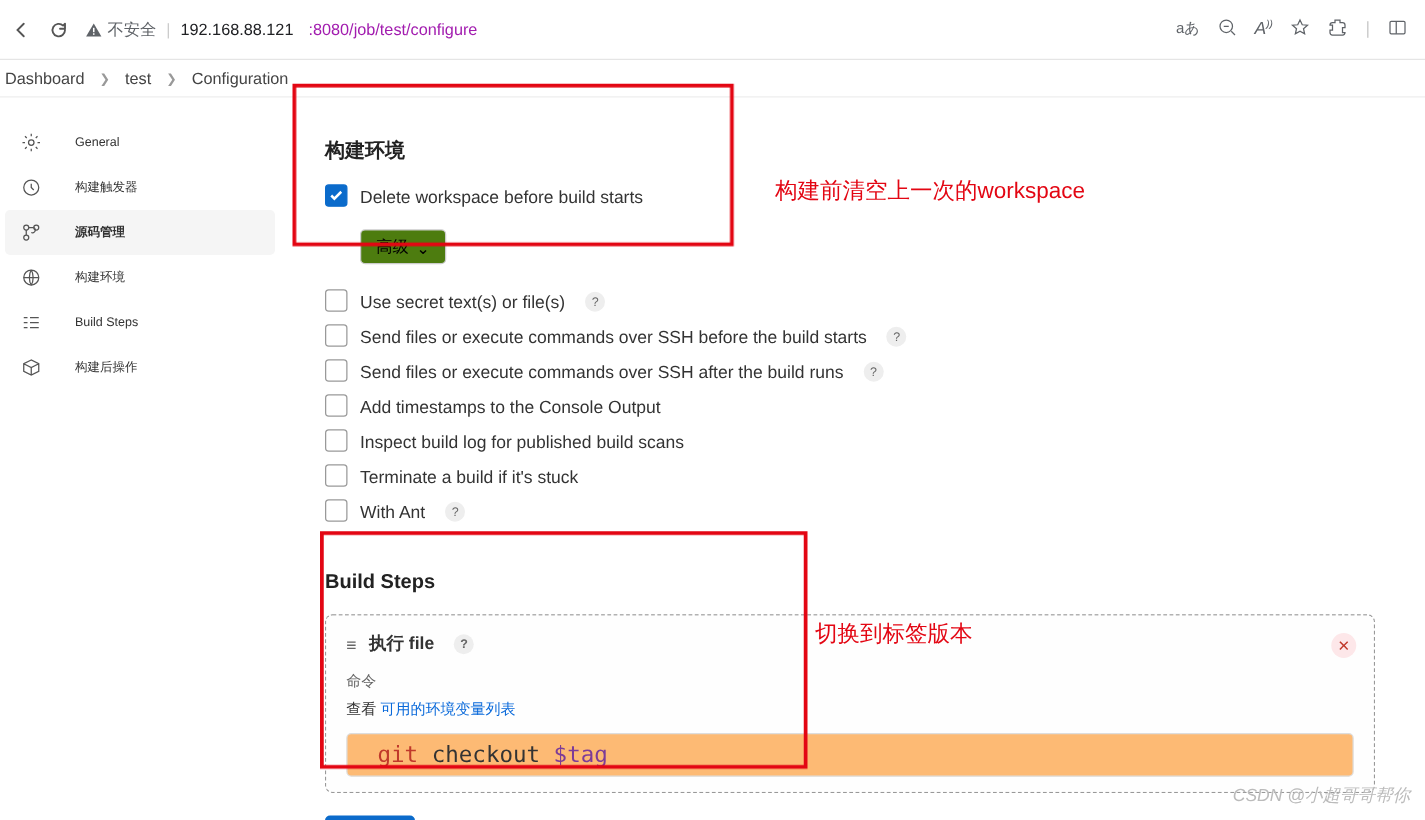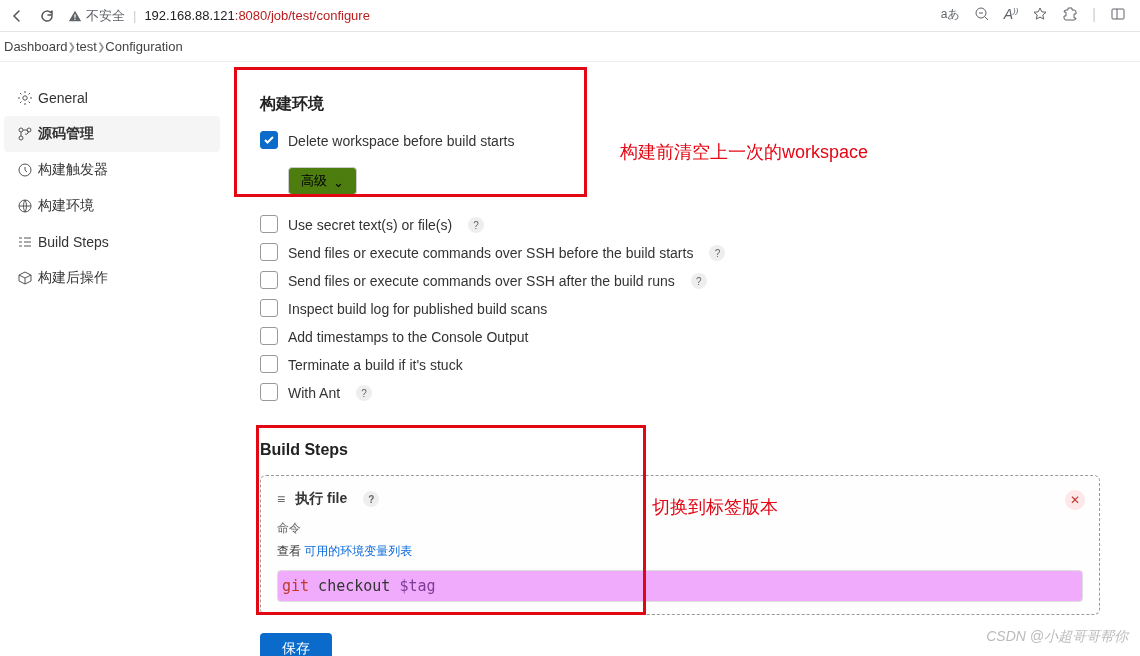--- a/index.html
+++ b/index.html
@@ -1,32 +1,32 @@
 <!DOCTYPE html>
 <html><head>
 <meta charset="utf-8">
 <style>
 * { box-sizing: border-box; margin: 0; padding: 0; }
 body { font-family: -apple-system, BlinkMacSystemFont, "Segoe UI", Arial, sans-serif; font-size: 14px; color: #333; background: #fff; width: 1140px; height: 656px; overflow: hidden; position: relative; }
-.browser-bar { height: 32px; display: flex; align-items: center; padding: 0 8px; gap: 12px; border-bottom: 1px solid #e5e5e5; }
+.browser-bar { height: 48px; display: flex; align-items: center; padding: 0 8px; gap: 12px; border-bottom: 1px solid #e5e5e5; }
 .browser-bar .nav-icon { width: 18px; height: 18px; display: flex; align-items: center; justify-content: center; color: #555; }
 .browser-bar .url-zone { display: flex; align-items: center; gap: 8px; flex: 1; font-size: 13px; color: #555; }
 .browser-bar .insecure { color: #5f6368; display: flex; align-items: center; gap: 4px; }
 .browser-bar .url { color: #333; }
 .browser-bar .url .host { color: #202124; }
-.browser-bar .url .rest { color: #b91c1c; }
+.browser-bar .url .rest { color: #a21caf; margin-left: 12px; }
 .browser-bar .right-icons { display: flex; gap: 14px; color: #5f6368; margin-right: 6px; }
-.breadcrumb { display: flex; align-items: center; padding: 8px 4px; font-size: 13px; color: #555; border-bottom: 1px solid #eee; height: 30px; }
+.breadcrumb { display: flex; align-items: center; gap: 12px; padding: 8px 4px; font-size: 13px; color: #555; border-bottom: 1px solid #eee; height: 30px; }
 .breadcrumb .sep { color: #999; font-size: 10px; }
 .breadcrumb .crumb { color: #444; }
 .main { display: flex; height: calc(656px - 62px); }
 .sidebar { width: 220px; padding: 18px 0 0 4px; }
 .sidebar h1 { font-size: 22px; font-weight: 700; color: #111; margin: 0 0 22px 6px; }
 .side-items { display: flex; flex-direction: column; }
-.side-item { display: flex; align-items: center; gap: 4px; padding: 9px 12px; font-size: 14px; color: #333; cursor: pointer; border-radius: 4px; }
+.side-item { display: flex; align-items: center; gap: 26px; padding: 9px 12px; font-size: 10px; color: #333; cursor: pointer; border-radius: 4px; }
 .side-item.active { font-weight: 600; background: #f5f5f5; }
 .side-item .ico { width: 18px; height: 18px; display: flex; align-items: center; justify-content: center; color: #555; flex-shrink: 0; }
 .content { flex: 1; padding: 4px 24px 0 40px; overflow-y: auto; position: relative; }
 .section-title { font-size: 16px; font-weight: 700; margin: 28px 0 16px 0; color: #222; }
 .checkbox-row { display: flex; align-items: flex-end; gap: 10px; margin: 10px 0; font-size: 14px; color: #333; }
 .chk { width: 18px; height: 18px; border: 1.5px solid #999; border-radius: 3px; display: flex; align-items: center; justify-content: center; flex-shrink: 0; cursor: pointer; }
 .chk.checked { background: #0b6bcb; border-color: #0b6bcb; color: #fff; }
 .help { width: 16px; height: 16px; border-radius: 50%; background: #eee; color: #666; font-size: 10px; display: inline-flex; align-items: center; justify-content: center; margin-left: 6px; cursor: pointer; }
 .adv-btn { margin: 8px 0 10px 28px; display: inline-flex; align-items: flex-end; gap: 6px; border: 1px solid #ccc; border-radius: 4px; padding: 4px 12px; font-size: 13px; background: #4d7c0f; cursor: pointer; }
 .redbox1 { position: absolute; border: 3px solid #e30613; pointer-events: none; }
@@ -36,21 +36,21 @@
 .ann1 { left: 620px; top: 140px; }
 .ann2 { left: 652px; top: 495px; text-align: right; }
 .watermark { position: absolute; right: 12px; bottom: 10px; color: #bbb; font-size: 14px; font-style: italic; pointer-events: none; }
 .build-step-card { border: 1px dashed #999; border-radius: 6px; padding: 14px 16px 12px; margin-top: 12px; background: #fefefe; position: relative; width: 840px; }
 .card-header { display: flex; align-items: center; gap: 10px; font-weight: 600; font-size: 14px; }
 .drag-handle { display: flex; flex-direction: column; gap: 3px; cursor: grab; color: #666; font-size: 14px; }
 .close-btn { position: absolute; right: 14px; top: 14px; width: 20px; height: 20px; border-radius: 50%; background: #fde7e9; color: #c0392b; display: flex; align-items: center; justify-content: center; font-size: 12px; cursor: pointer; }
 .cmd-label { font-size: 12px; color: #666; margin-top: 12px; }
 .env-link { font-size: 12px; margin-top: 6px; }
 .env-link a { color: #0969da; text-decoration: none; cursor: pointer; }
-.code-input { margin-top: 10px; border: 1px solid #ddd; border-radius: 4px; padding: 6px 4px; font-family: Consolas, monospace; font-size: 15px; background: #f0abfc; }
+.code-input { margin-top: 10px; border: 1px solid #ddd; border-radius: 4px; padding: 6px 24px; font-family: Consolas, monospace; font-size: 18px; background: #fdba74; }
 .code-input .kw1 { color: #c0392b; }
 .code-input .kw2 { color: #7d3c98; }
 .save-row { margin-top: 18px; display: flex; gap: 14px; }
 .save-btn { background: #0b6bcb; color: #fff; border: none; border-radius: 4px; padding: 7px 22px; font-size: 14px; cursor: pointer; }
 </style>
 </head>
 <body>
 
 <div class="browser-bar">
   <div class="nav-icon">
@@ -111,39 +111,39 @@
     <div class="side-items">
       <div class="side-item">
         <span class="ico">
             <svg width="16" height="16" viewBox="0 0 16 16">
               <circle cx="8" cy="8" r="2.2" stroke="#555" fill="none"></circle>
               <path d="M8 1v2M8 13v2M1 8h2M13 8h2M3 3l1.4 1.4M11.6 11.6 13 13M3 13l1.4-1.4M11.6 4.4 13 3" stroke="#555"></path>
             </svg>
           </span>
         <span>General</span>
       </div>
+      <div class="side-item">
+        <span class="ico">
+            <svg width="16" height="16" viewBox="0 0 16 16">
+              <circle cx="8" cy="8" r="6" stroke="#555" fill="none"></circle>
+              <path d="M8 5v3l2 2" stroke="#555" fill="none"></path>
+            </svg>
+          </span>
+        <span>构建触发器</span>
+      </div>
       <div class="side-item active">
         <span class="ico">
             <svg width="16" height="16" viewBox="0 0 16 16">
               <circle cx="4" cy="4" r="2" stroke="#555" fill="none"></circle>
               <circle cx="4" cy="12" r="2" stroke="#555" fill="none"></circle>
               <circle cx="12" cy="4" r="2" stroke="#555" fill="none"></circle>
               <path d="M4 6v4M6 4h4a2 2 0 0 1-2 4" stroke="#555" fill="none"></path>
             </svg>
           </span>
         <span>源码管理</span>
-      </div>
-      <div class="side-item">
-        <span class="ico">
-            <svg width="16" height="16" viewBox="0 0 16 16">
-              <circle cx="8" cy="8" r="6" stroke="#555" fill="none"></circle>
-              <path d="M8 5v3l2 2" stroke="#555" fill="none"></path>
-            </svg>
-          </span>
-        <span>构建触发器</span>
       </div>
       <div class="side-item">
         <span class="ico">
             <svg width="16" height="16" viewBox="0 0 16 16">
               <circle cx="8" cy="8" r="6" stroke="#555" fill="none"></circle>
               <path d="M2 8h12M8 2c2 3 2 9 0 12M8 2c-2 3-2 9 0 12" stroke="#555" fill="none"></path>
             </svg>
           </span>
         <span>构建环境</span>
       </div>
@@ -192,25 +192,25 @@
       <span>Send files or execute commands over SSH before the build starts</span>
       <span class="help">?</span>
     </div>
     <div class="checkbox-row">
       <div class="chk"></div>
       <span>Send files or execute commands over SSH after the build runs</span>
       <span class="help">?</span>
     </div>
     <div class="checkbox-row">
       <div class="chk"></div>
+      <span>Add timestamps to the Console Output</span>
+    </div>
+    <div class="checkbox-row">
+      <div class="chk"></div>
       <span>Inspect build log for published build scans</span>
-    </div>
-    <div class="checkbox-row">
-      <div class="chk"></div>
-      <span>Add timestamps to the Console Output</span>
     </div>
     <div class="checkbox-row">
       <div class="chk"></div>
       <span>Terminate a build if it's stuck</span>
     </div>
     <div class="checkbox-row">
       <div class="chk"></div>
       <span>With Ant</span>
       <span class="help">?</span>
     </div>

